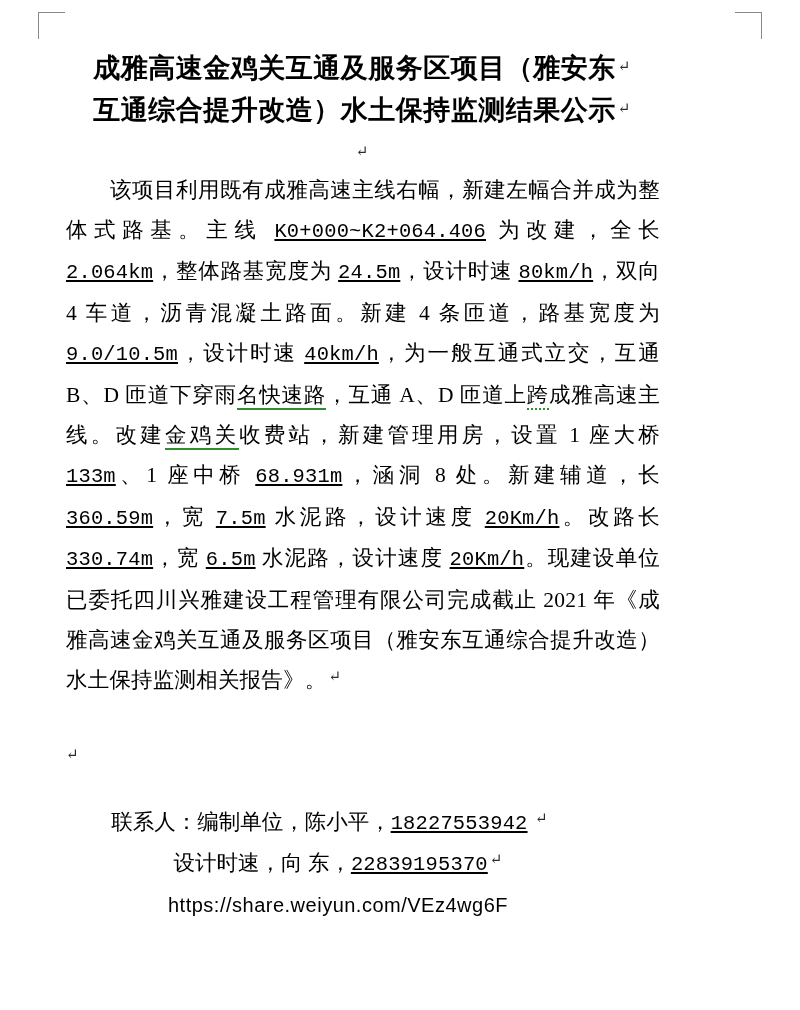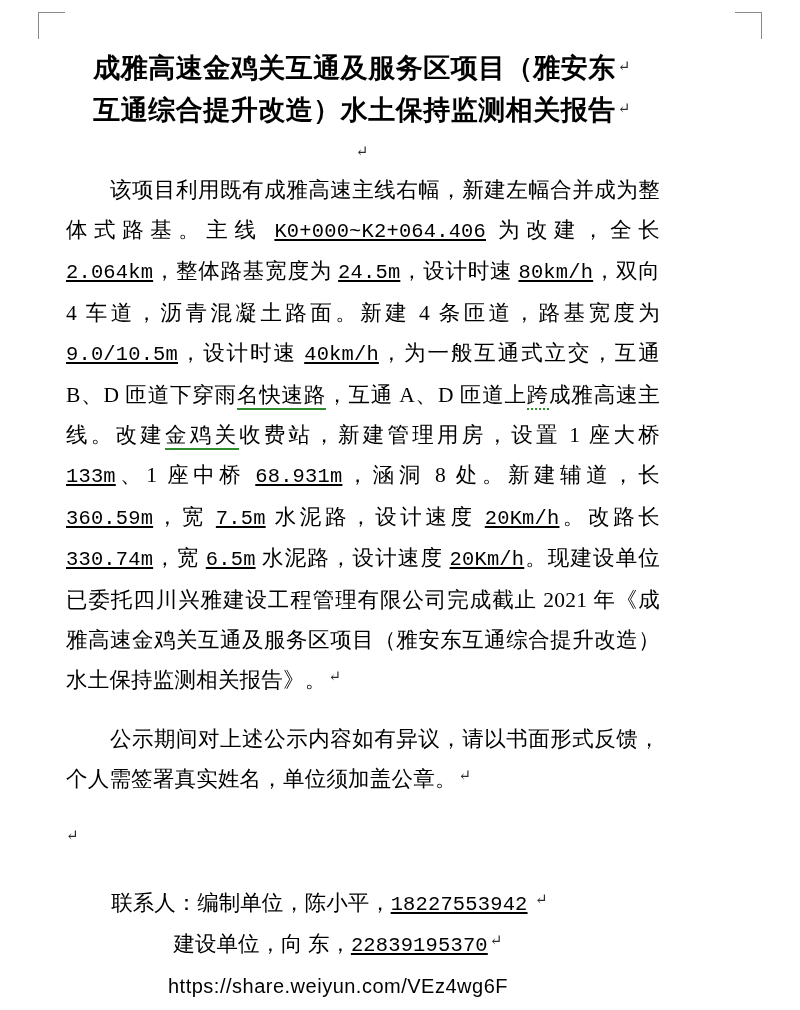--- a/index.html
+++ b/index.html
@@ -126,42 +126,41 @@
 <div class="crop-mark crop-tl"></div>
 <div class="crop-mark crop-tr"></div>
 
 <div class="page">
 
   <div class="title-block">
     <div class="title-line">
       <span>成雅高速金鸡关互通及服务区项目（雅安东</span><span class="pilcrow">↵</span>
     </div>
     <div class="title-line">
-      <span>互通综合提升改造）水土保持监测相关报告</span><span class="pilcrow">↵</span>
+      <span>互通综合提升改造）水土保持监测结果公示</span><span class="pilcrow">↵</span>
     </div>
   </div>
 
   <div class="spacer-mark">
     <span>↵</span>
   </div>
 
   <div class="body-block">
     <p class="para indent" id="para-1"><span>该项目利用既有成雅高速主线右幅，新建左幅合并成为整体式路基。主线 </span><span class="mono">K0+000~K2+064.406</span><span> 为改建，全长 </span><span class="mono">2.064km</span><span>，整体路基宽度为 </span><span class="mono">24.5m</span><span>，设计时速 </span><span class="mono">80km/h</span><span>，双向 4 车道，沥青混凝土路面。新建 4 条匝道，路基宽度为 </span><span class="mono">9.0/10.5m</span><span>，设计时速 </span><span class="mono">40km/h</span><span>，为一般互通式立交，互通 B、D 匝道下穿雨</span><span class="u-green">名快速路</span><span>，互通 A、D 匝道上</span><span class="u-dotgreen">跨</span><span>成雅高速主线。改建</span><span class="u-green">金鸡关</span><span>收费站，新建管理用房，设置 1 座大桥 </span><span class="mono">133m</span><span>、1 座中桥 </span><span class="mono">68.931m</span><span>，涵洞 8 处。新建辅道，长 </span><span class="mono">360.59m</span><span>，宽 </span><span class="mono">7.5m</span><span> 水泥路，设计速度 </span><span class="mono">20Km/h</span><span>。改路长 </span><span class="mono">330.74m</span><span>，宽 </span><span class="mono">6.5m</span><span> 水泥路，设计速度 </span><span class="mono">20Km/h</span><span>。现建设单位已委托四川兴雅建设工程管理有限公司完成截止 2021 年《成雅高速金鸡关互通及服务区项目（雅安东互通综合提升改造）水土保持监测相关报告》。</span><span class="pilcrow">↵</span></p>
     <div class="gap"></div>
-    <p class="para indent" id="para-2"><span>公示期间对上述公示内容如有异议，请以书面形式反馈，个人需签署真实姓名，单位须加盖公章。</span><span class="pilcrow">↵</span></p>
   </div>
 
   <div class="lead-mark">
     <span>↵</span>
   </div>
 
   <div class="contact-block">
     <div class="contact-line-1">
       <span>联系人：编制单位，</span><span>陈小平</span><span>，</span><span class="mono">18227553942</span>
       <span class="pilcrow">↵</span>
     </div>
     <div class="contact-line-2">
-      <span>建设单位，</span><span>向  东</span><span>，</span><span class="mono">22839195370</span><span class="pilcrow">↵</span>
+      <span>设计时速，</span><span>向  东</span><span>，</span><span class="mono">22839195370</span><span class="pilcrow">↵</span>
     </div>
     <div class="url-line">https://share.weiyun.com/VEz4wg6F</div>
   </div>
 
 </div>
 
 </body></html>

